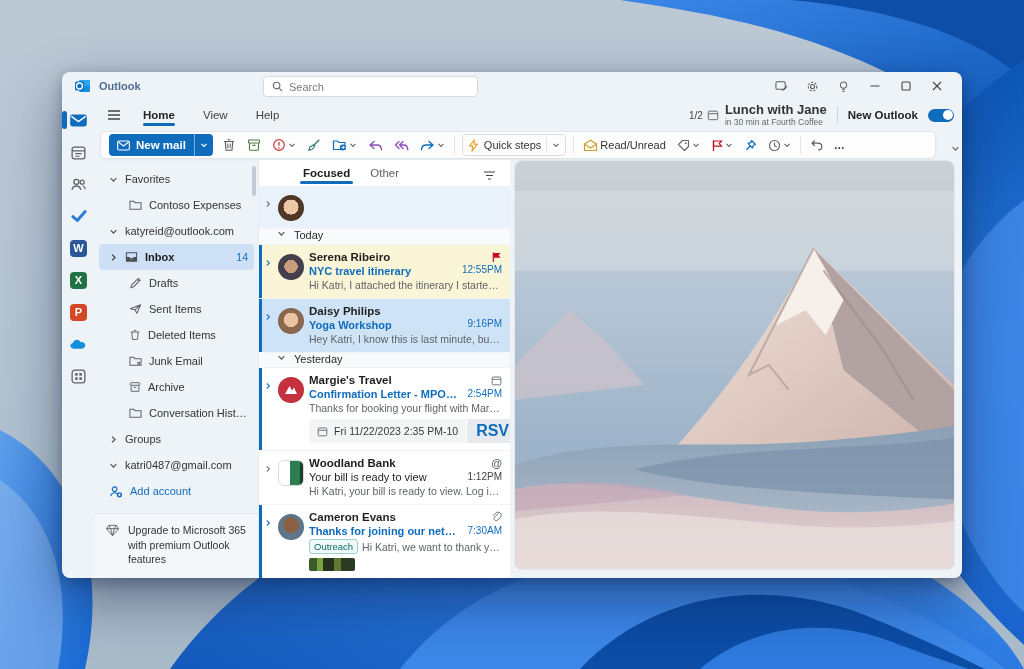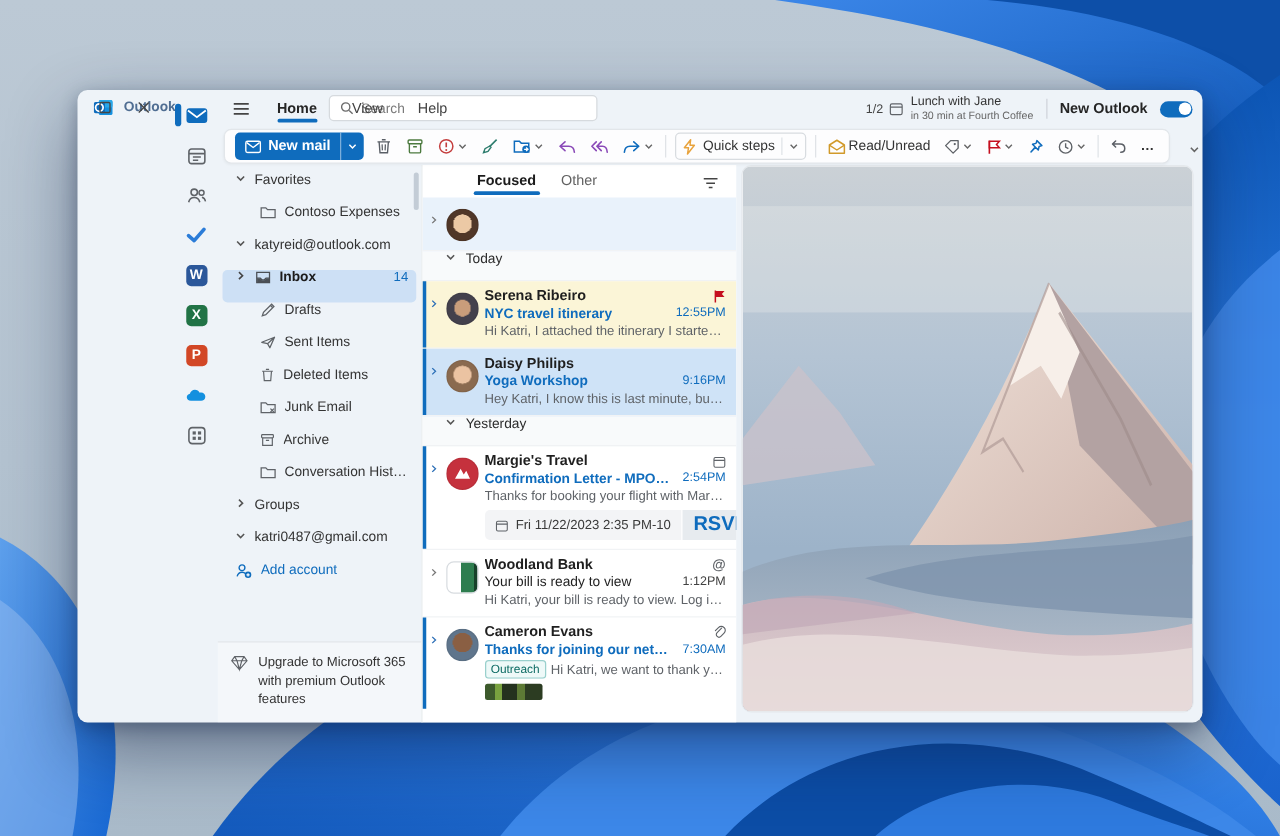--- a/index.html
+++ b/index.html
@@ -2,21 +2,21 @@
 <html><head>
 <meta charset="utf-8">
 <style>
   *{margin:0;padding:0;box-sizing:border-box}
   html,body{width:1024px;height:669px;overflow:hidden;font-family:"Liberation Sans",sans-serif;-webkit-font-smoothing:antialiased}
   .desktop{position:absolute;inset:0;background:linear-gradient(180deg,#bcc9d5 0%,#b3c2d0 55%,#a9bac9 100%)}
   .desktop svg{position:absolute;inset:0}
 
   
   .win{position:absolute;left:62px;top:72px;width:900px;height:506px;background:#eef3f8;border-radius:8px;
-       box-shadow:0 22px 55px rgba(10,25,60,.45),0 4px 14px rgba(10,25,60,.3);overflow:hidden;display:flex;}
+       box-shadow:0 22px 55px rgba(10,25,60,.45),0 4px 14px rgba(10,25,60,.3);overflow:hidden;display:flex;flex-direction:column}
   
   .titlebar{height:28px;flex:0 0 28px;display:flex;align-items:center;position:relative;padding-left:13px}
   .applogo{width:16px;height:16px;margin-right:8px}
   .apptitle{font-size:11px;color:#4f6d92;font-weight:bold}
   .searchbox{position:absolute;left:201px;top:4px;width:215px;height:21px;background:#fff;border:1px solid #d6dade;border-radius:4px;
              display:flex;align-items:center;padding:0 8px;gap:6px}
   .searchbox input{border:0;outline:0;flex:1;font-size:11px;font-family:"Liberation Sans",sans-serif;color:#444;background:transparent}
   .searchbox input::placeholder{color:#7a7a7a}
   .caps{position:absolute;right:10px;top:0;height:28px;display:flex;align-items:center}
   .capbtn{width:31px;height:26px;display:flex;align-items:center;justify-content:center;color:#5a5a5a}
@@ -28,21 +28,21 @@
   .tile{width:17px;height:17px;border-radius:4px;color:#fff;font-size:11px;font-weight:bold;display:flex;align-items:center;justify-content:center}
   .main{flex:1;display:flex;flex-direction:column;min-width:0}
   .ribbon{height:30px;flex:0 0 30px;display:flex;align-items:center;padding:0 8px 0 6px;gap:4px}
   .hamb{width:26px;height:24px;display:flex;align-items:center;justify-content:center}
   .tab{font-size:11.5px;color:#424242;padding:4px 12px;position:relative}
   .tab.active{font-weight:bold;color:#252525}
   .tab.active:after{content:"";position:absolute;left:12px;right:12px;bottom:-1px;height:3px;border-radius:2px;background:#0f6cbd}
   .rspacer{flex:1}
   .pager{font-size:10px;color:#444}
   .reminder{line-height:1.15;margin-left:2px}
-  .reminder .t1{font-size:10px;font-weight:normal;color:#333}
+  .reminder .t1{font-size:13px;font-weight:bold;color:#333}
   .reminder .t2{font-size:8.5px;color:#666}
   .vsep{width:1px;height:16px;background:#cfd4da;margin:0 6px}
   .ntog{font-size:11.5px;font-weight:bold;color:#252525}
   .toggle{width:26px;height:13px;border-radius:7px;background:#0f6cbd;position:relative;margin-left:6px}
   .toggle .knob{position:absolute;right:1.5px;top:1.5px;width:10px;height:10px;border-radius:50%;background:#fff}
   
   .toolrow{height:30px;flex:0 0 30px;position:relative;padding:0 26px 0 5px;display:flex;align-items:center}
   .toolbar{flex:1;height:28px;background:#fdfdfe;border:1px solid #e2e6ea;border-radius:6px;display:flex;align-items:center;
            padding:0 8px;gap:7px;box-shadow:0 1px 2px rgba(0,0,0,.04)}
   .newmail{display:flex;height:22px;border-radius:4px;overflow:hidden;background:#0f6cbd;color:#fff;align-items:stretch}
@@ -51,21 +51,21 @@
   .tbtn{display:flex;align-items:center;gap:2px;padding:2px;border-radius:3px}
   .tsep{width:1px;height:18px;background:#e0e3e7}
   .qsteps{display:flex;align-items:center;gap:5px;border:1px solid #d8dce0;border-radius:4px;height:22px;padding:0 5px;font-size:11px;color:#333}
   .qsteps .qdiv{width:1px;height:14px;background:#e0e3e7}
   .lbl{font-size:11px;color:#333}
   .collapsechev{position:absolute;right:2px;top:9px}
   
   .content{flex:1;display:flex;min-height:0}
   .folders{width:163px;flex:0 0 163px;position:relative;padding-top:6px;font-size:11px;color:#333;overflow:hidden}
   .fscroll{position:absolute;right:2px;top:6px;width:4px;height:30px;border-radius:2px;background:#c3ccd6}
-  .fitem{height:26px;display:flex;align-items:flex-start;gap:7px;padding:0 6px 0 10px;border-radius:4px;margin:0 4px;white-space:nowrap}
+  .fitem{height:26px;display:flex;align-items:center;gap:7px;padding:0 6px 0 10px;border-radius:4px;margin:0 4px;white-space:nowrap}
   .fitem .flabel{flex:1;overflow:hidden;text-overflow:ellipsis}
   .fitem.sel{background:#cde0f5}
   .fitem.sel .flabel{font-weight:bold;color:#1b1b1b}
   .findent{padding-left:30px}
   .fcount{font-size:10.5px;color:#0f6cbd}
   .addacct{color:#0f6cbd}
   .addacct .flabel{color:#0f6cbd}
   .upgrade{position:absolute;left:0;right:0;bottom:0;border-top:1px solid #e2e6ea;background:#f4f7fa;padding:9px 12px 12px 10px;display:flex;gap:8px}
   .upgrade .utxt{font-size:10.5px;color:#333;line-height:1.35;width:118px}
   

